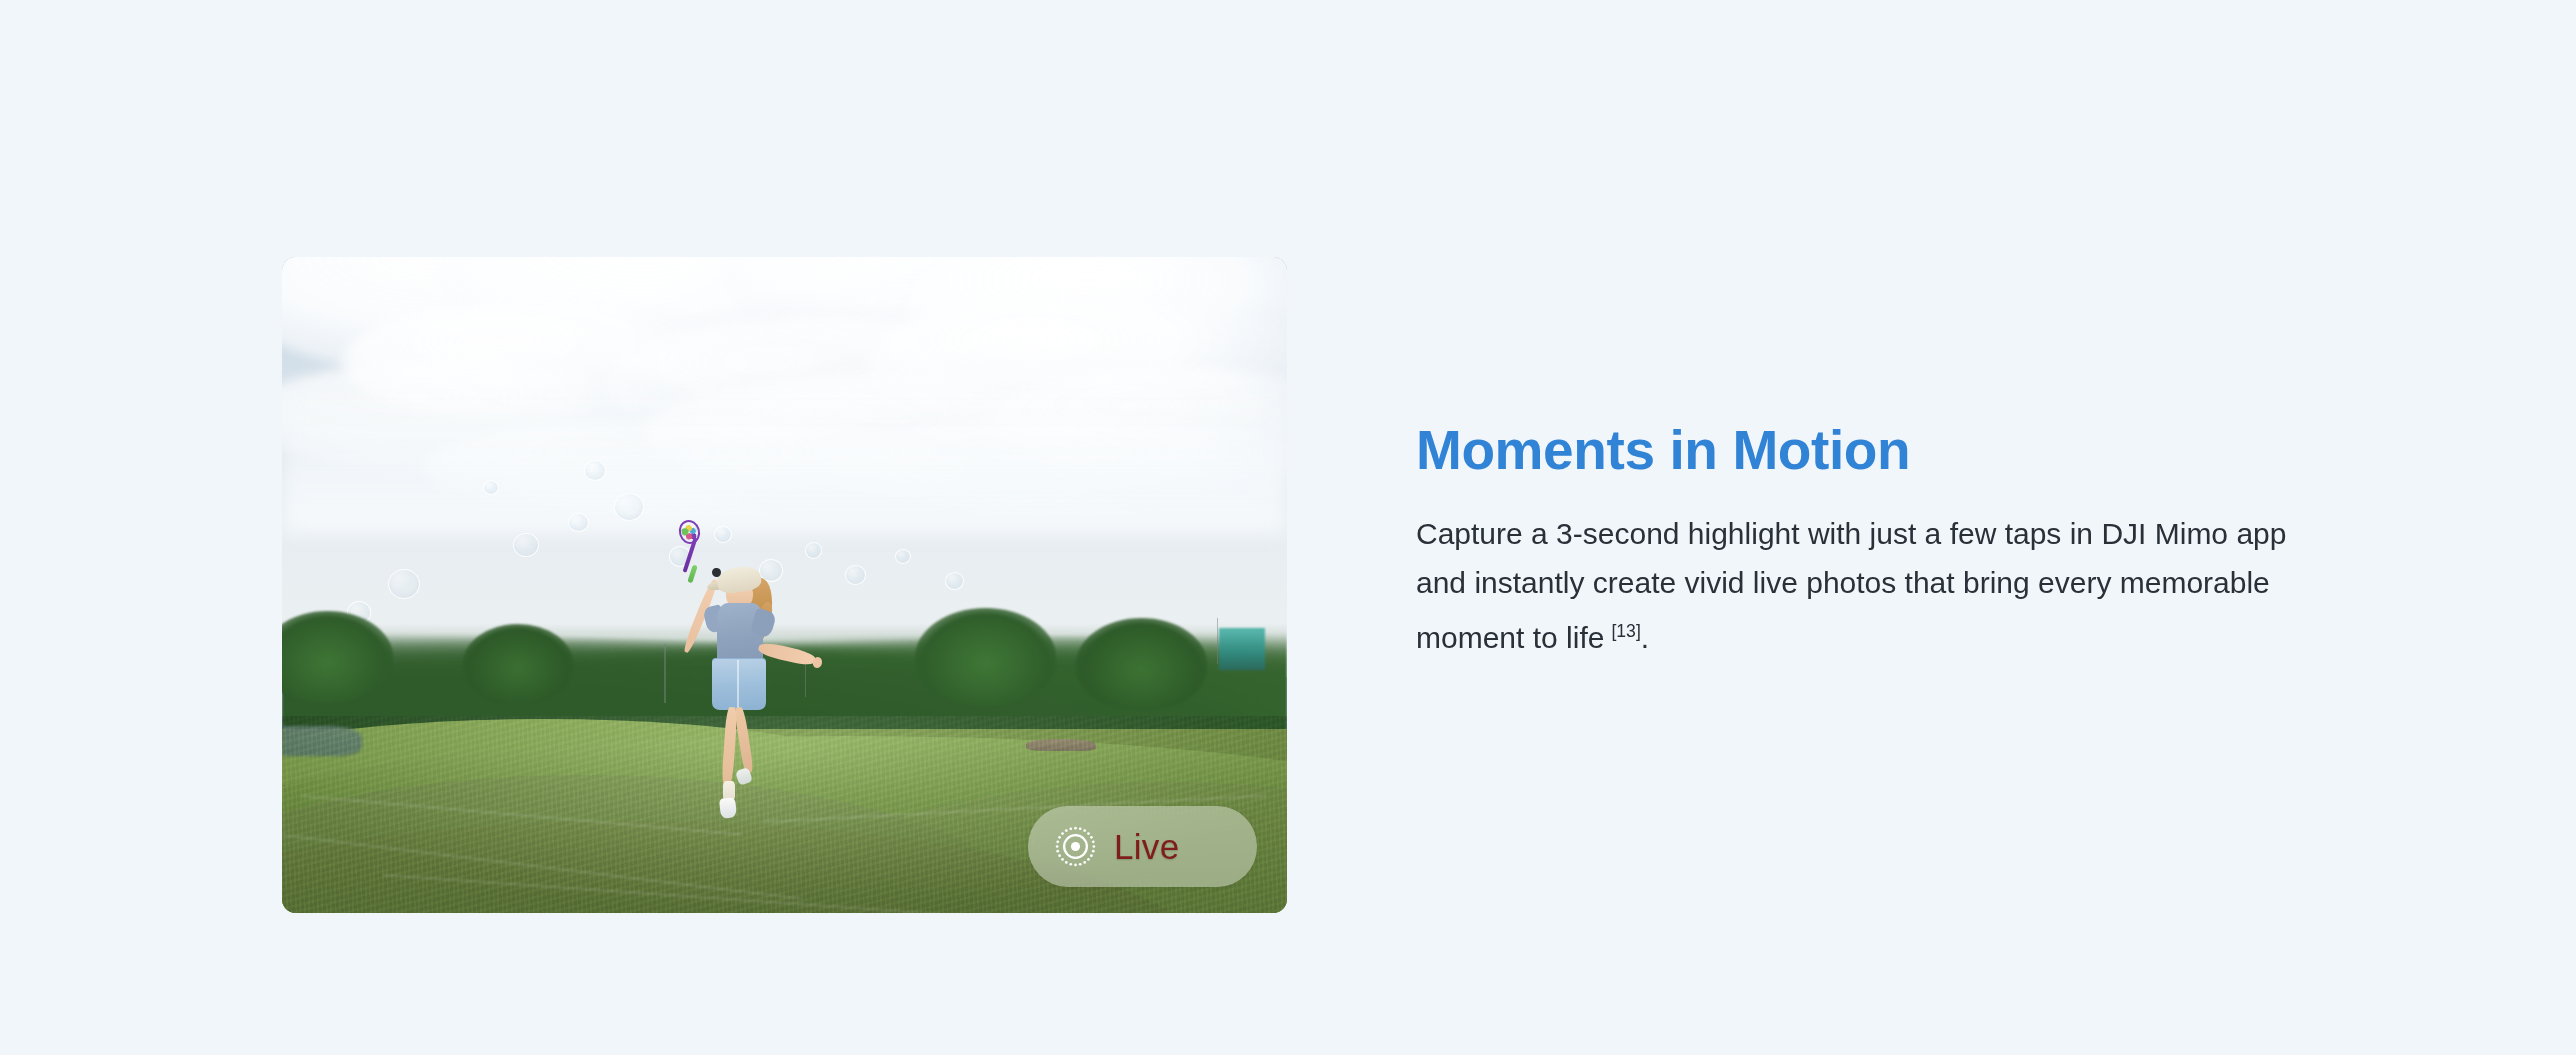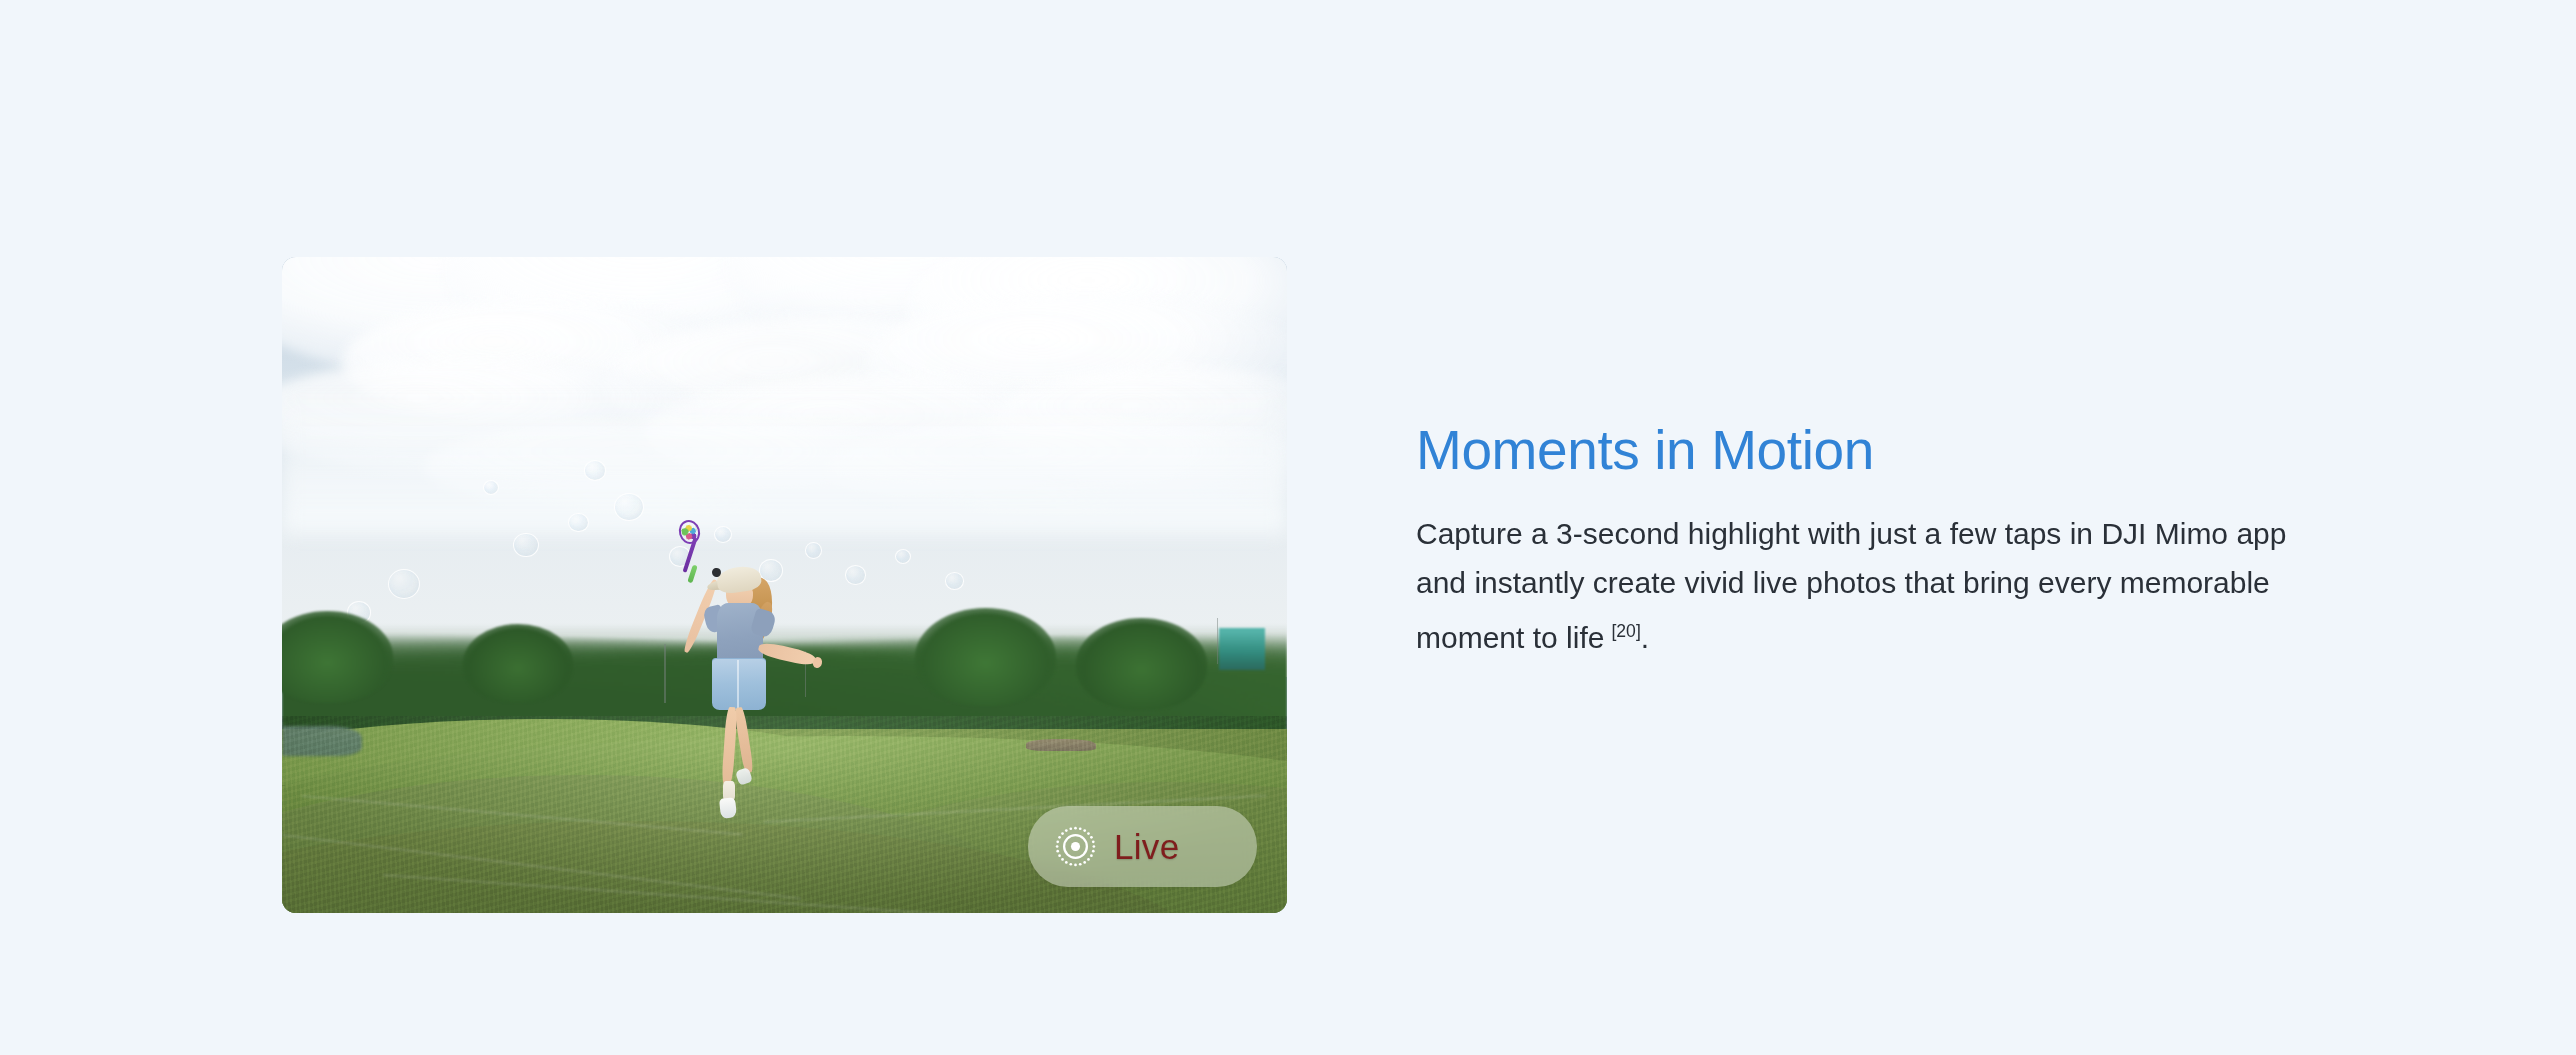--- a/index.html
+++ b/index.html
@@ -373,21 +373,21 @@
   }
 
   
   .copy {
     position:absolute;
     left:1416px; top:421px;
     width:889px;
   }
   .headline {
     font-size:55px;
-    font-weight:400;
+    font-weight:700;
     line-height:1.06;
     color:#3183D6;
     letter-spacing:-0.4px;
     margin-bottom:30px;
   }
   .body-text {
     font-size:30px;
     line-height:49px;
     color:#2A3038;
     font-weight:400;
@@ -522,17 +522,17 @@
           </g>
         </svg>
         <span class="live-label">Live</span>
       </div>
 
     </div>
   </div>
 
   <div class="copy">
     <h2 class="headline">Moments in Motion</h2>
-    <p class="body-text"><span>Capture a 3-second highlight with just a few taps in DJI Mimo app and instantly create vivid live photos that bring every memorable moment to life</span><sup class="cite">[20]</sup><span>.</span></p>
+    <p class="body-text"><span>Capture a 3-second highlight with just a few taps in DJI Mimo app and instantly create vivid live photos that bring every memorable moment to life</span><sup class="cite">[13]</sup><span>.</span></p>
   </div>
 
 </div>
 
 
 </body></html>

